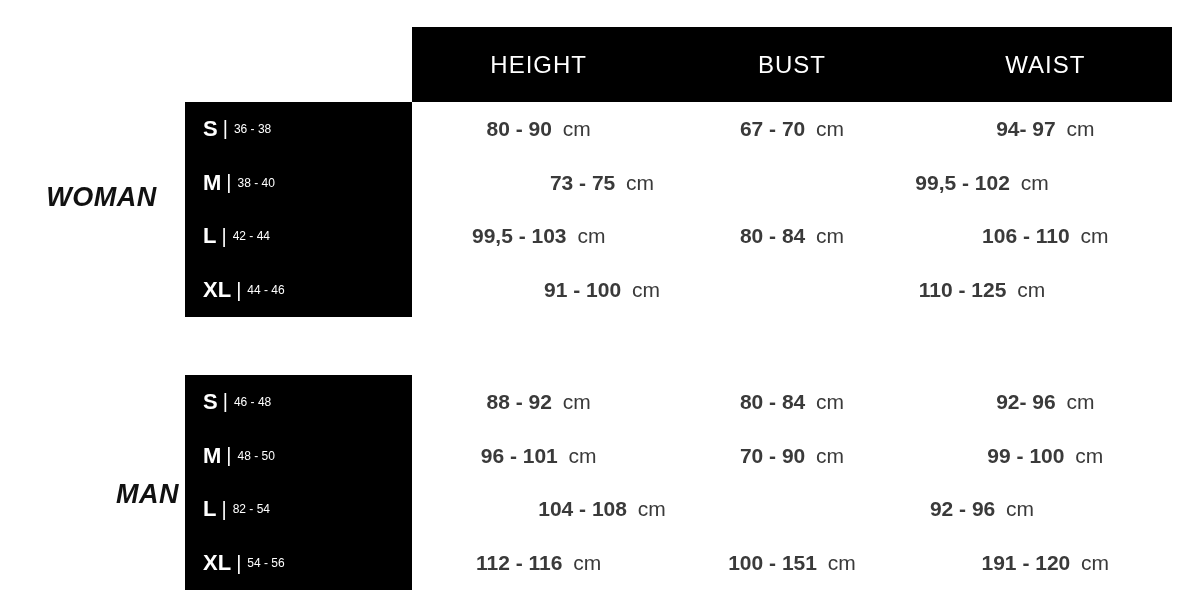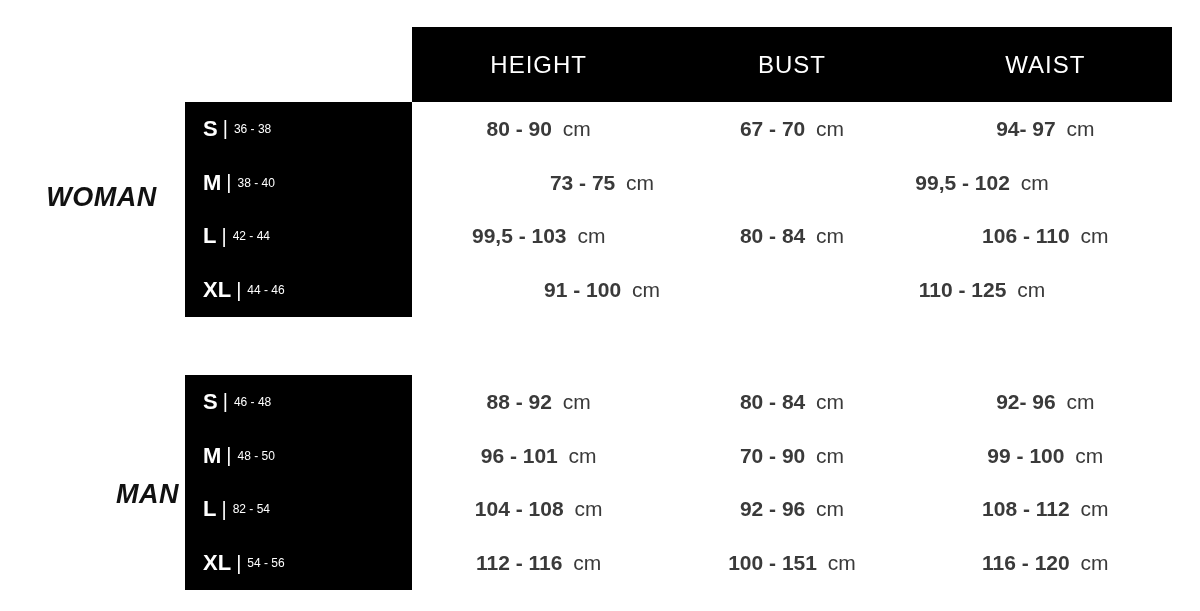--- a/index.html
+++ b/index.html
@@ -275,34 +275,30 @@
     </div>
     <div class="meas-row">
       <div class="meas-cell">
         <span class="meas-val">104 - 108</span>
         <span class="meas-unit">cm</span>
       </div>
       <div class="meas-cell">
         <span class="meas-val">92 - 96</span>
         <span class="meas-unit">cm</span>
       </div>
-      <div class="meas-cell">
-        <span class="meas-val">108 - 112</span>
-        <span class="meas-unit">cm</span>
-      </div>
     </div>
     <div class="meas-row">
       <div class="meas-cell">
         <span class="meas-val">112 - 116</span>
         <span class="meas-unit">cm</span>
       </div>
       <div class="meas-cell">
         <span class="meas-val">100 - 151</span>
         <span class="meas-unit">cm</span>
       </div>
       <div class="meas-cell">
-        <span class="meas-val">116 - 120</span>
+        <span class="meas-val">191 - 120</span>
         <span class="meas-unit">cm</span>
       </div>
     </div>
   </div>
 
 </div>
 
 </body></html>

